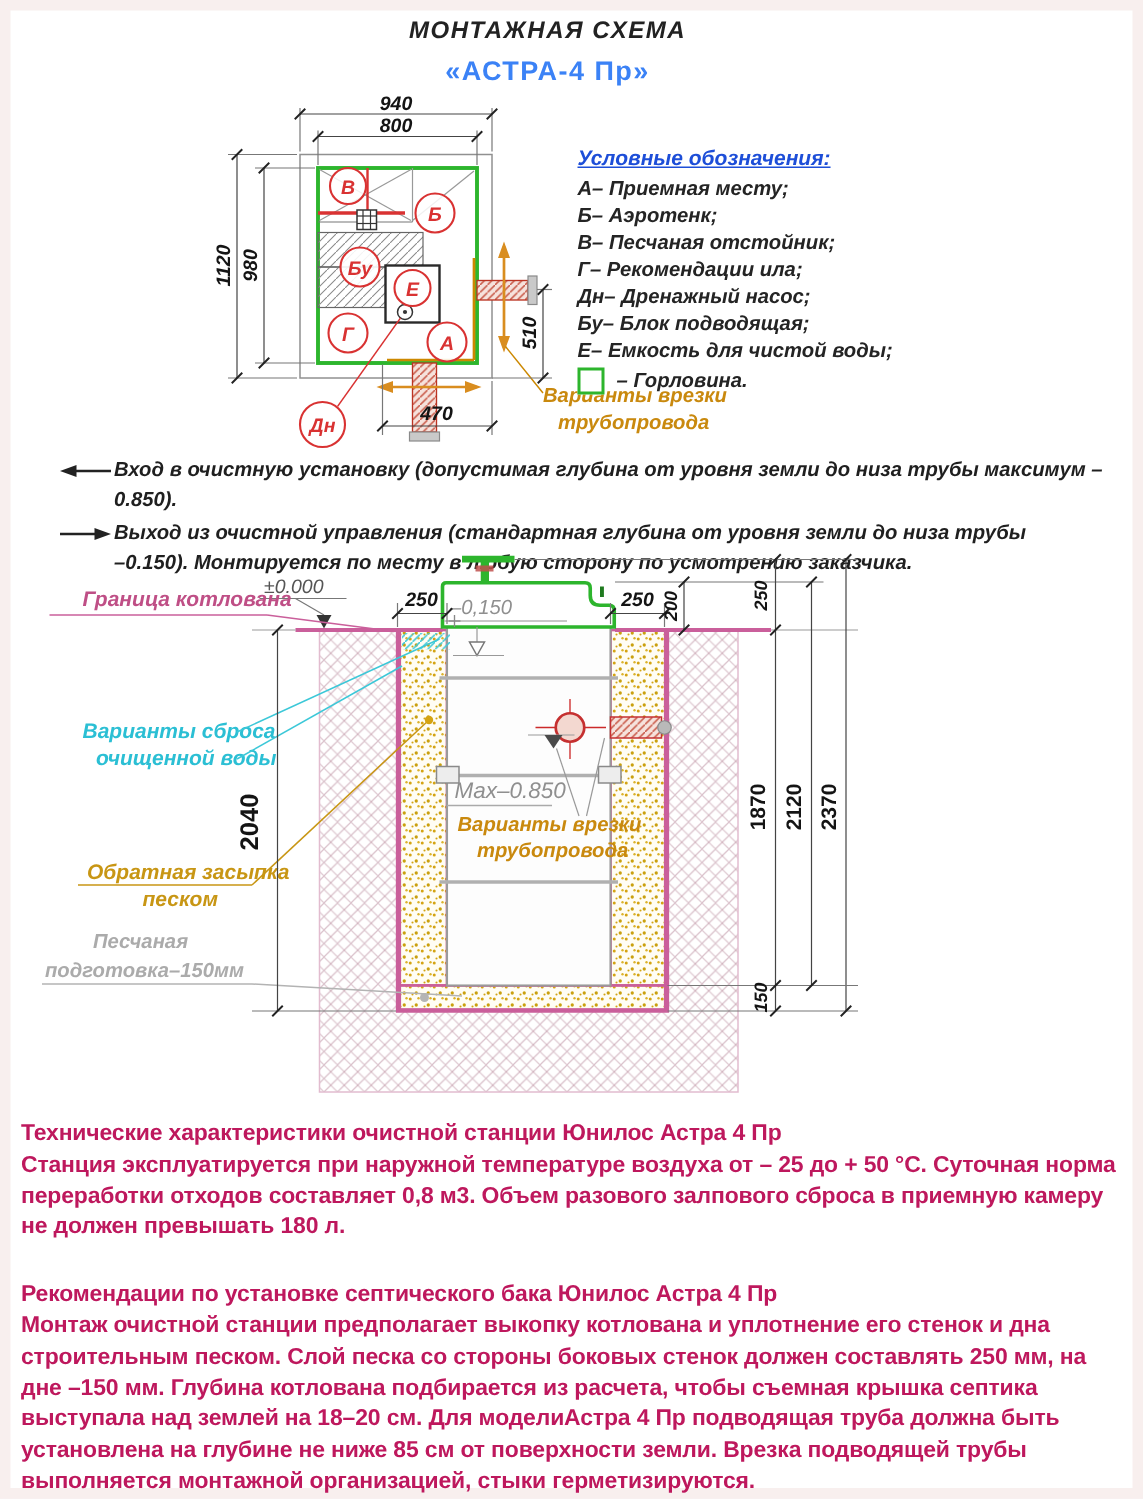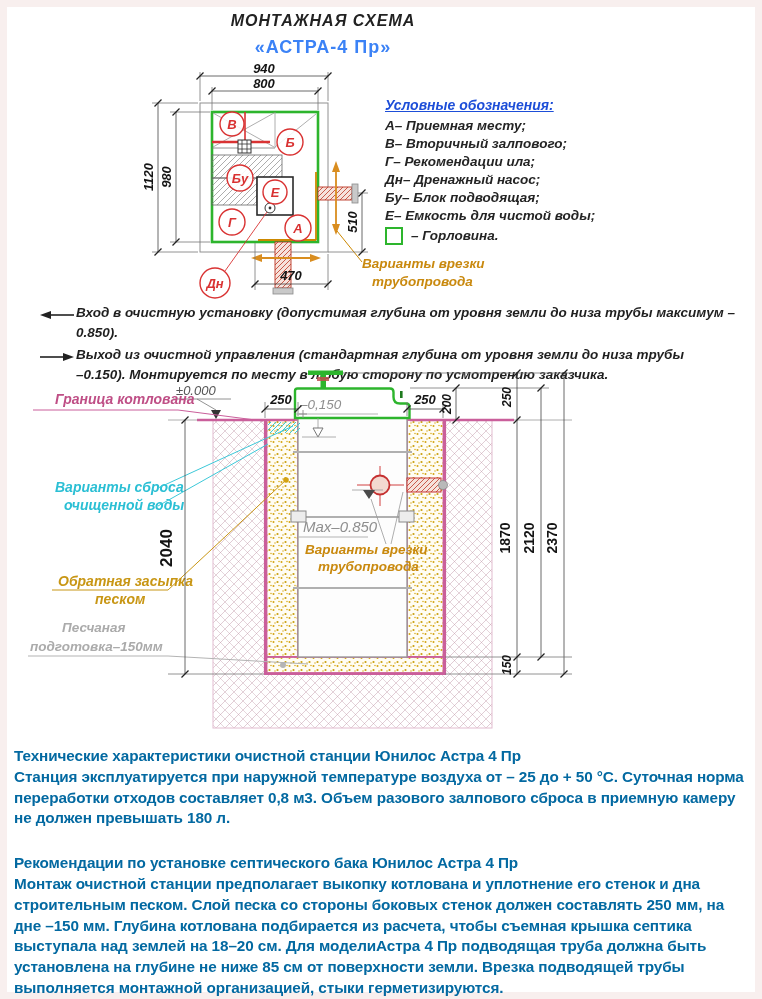--- a/index.html
+++ b/index.html
@@ -1,32 +1,32 @@
 <!DOCTYPE html>
 <html><head>
 <meta charset="utf-8">
 <style>
   html,body{margin:0;padding:0;background:#f3e7e7;}
   .page{position:relative;width:762px;height:999px;background:#fff;overflow:hidden;
         box-shadow:inset 0 0 0 7px #f8efee;
         font-family:"Liberation Sans",sans-serif;color:#1c1c1c;}
-  .title-block{position:absolute;top:12px;left:0;width:646px;text-align:center;}
+  .title-block{position:absolute;top:12px;left:0;width:646px;text-align:center;padding-left:42px;}
   .title-line1{font-size:16px;font-weight:bold;font-style:italic;letter-spacing:1px;color:#222;}
   .title-line2{font-size:18px;font-weight:bold;letter-spacing:1px;color:#3b82f6;margin-top:7px;}
   .legend{position:absolute;left:385px;top:97px;width:365px;}
   .legend-title{font-size:14px;font-weight:bold;font-style:italic;text-decoration:underline;color:#1d4ed8;margin-bottom:4px;}
   .legend-item{font-size:13.5px;font-weight:bold;font-style:italic;color:#242424;line-height:18px;white-space:nowrap;}
   .legend-item-last{display:flex;align-items:center;margin-top:2px;}
   .green-square{display:inline-block;width:14px;height:14px;border:2.5px solid #2db52d;margin-right:8px;background:#fff;}
   .notes{position:absolute;left:40px;top:303px;width:730px;}
   .note-row{display:flex;align-items:flex-start;margin-bottom:3px;}
   .note-icon{flex:0 0 36px;margin-top:4px;}
   .note-text{font-size:13.5px;font-weight:bold;font-style:italic;color:#1f1f1f;line-height:1.45;}
   .bottom-text{position:absolute;left:14px;top:746px;width:738px;font-size:15.3px;font-weight:bold;
-               color:#0369a1;line-height:1.36;letter-spacing:-0.1px;}
+               color:#be185d;line-height:1.36;letter-spacing:-0.1px;}
   .bottom-text p{margin:0;}
   .bottom-text .para1{margin-bottom:24px;}
   svg text{font-family:"Liberation Sans",sans-serif;}
   .dimtxt{font-size:13px;font-weight:bold;font-style:italic;fill:#141414;}
   .dimtxt-sm{font-size:12px;font-weight:bold;font-style:italic;fill:#141414;}
   .dimtxt-big{font-size:17px;font-weight:bold;fill:#141414;}
   .dimtxt-med{font-size:14px;font-weight:bold;fill:#141414;}
   .chamber{font-size:13px;font-weight:bold;font-style:italic;fill:#d93232;}
   .graytxt{font-size:13.5px;font-style:italic;fill:#8f8f8f;}
   .orangetxt{font-size:13.5px;font-weight:bold;font-style:italic;fill:#c9890e;}
@@ -170,21 +170,22 @@
     <text class="dimtxt" x="217" y="162" text-anchor="middle" transform="rotate(-90 217 162)">510</text>
     <text class="dimtxt" x="151" y="220" text-anchor="middle">470</text>
 
     <text class="orangetxt" x="222" y="208">Варианты врезки</text>
     <text class="orangetxt" x="232" y="226">трубопровода</text>
   </svg>
 
   <div class="legend">
     <div class="legend-title">Условные обозначения:</div>
     <div class="legend-item">А– Приемная месту;</div>
-    <div class="legend-item">В– Вторичный залпового;</div>
+    <div class="legend-item">Б– Аэротенк;</div>
+    <div class="legend-item">В– Песчаная отстойник;</div>
     <div class="legend-item">Г– Рекомендации ила;</div>
     <div class="legend-item">Дн– Дренажный насос;</div>
     <div class="legend-item">Бу– Блок подводящая;</div>
     <div class="legend-item">Е– Емкость для чистой воды;</div>
     <div class="legend-item legend-item-last">
       <span class="green-square"></span>
       <span>– Горловина.</span>
     </div>
   </div>
 

